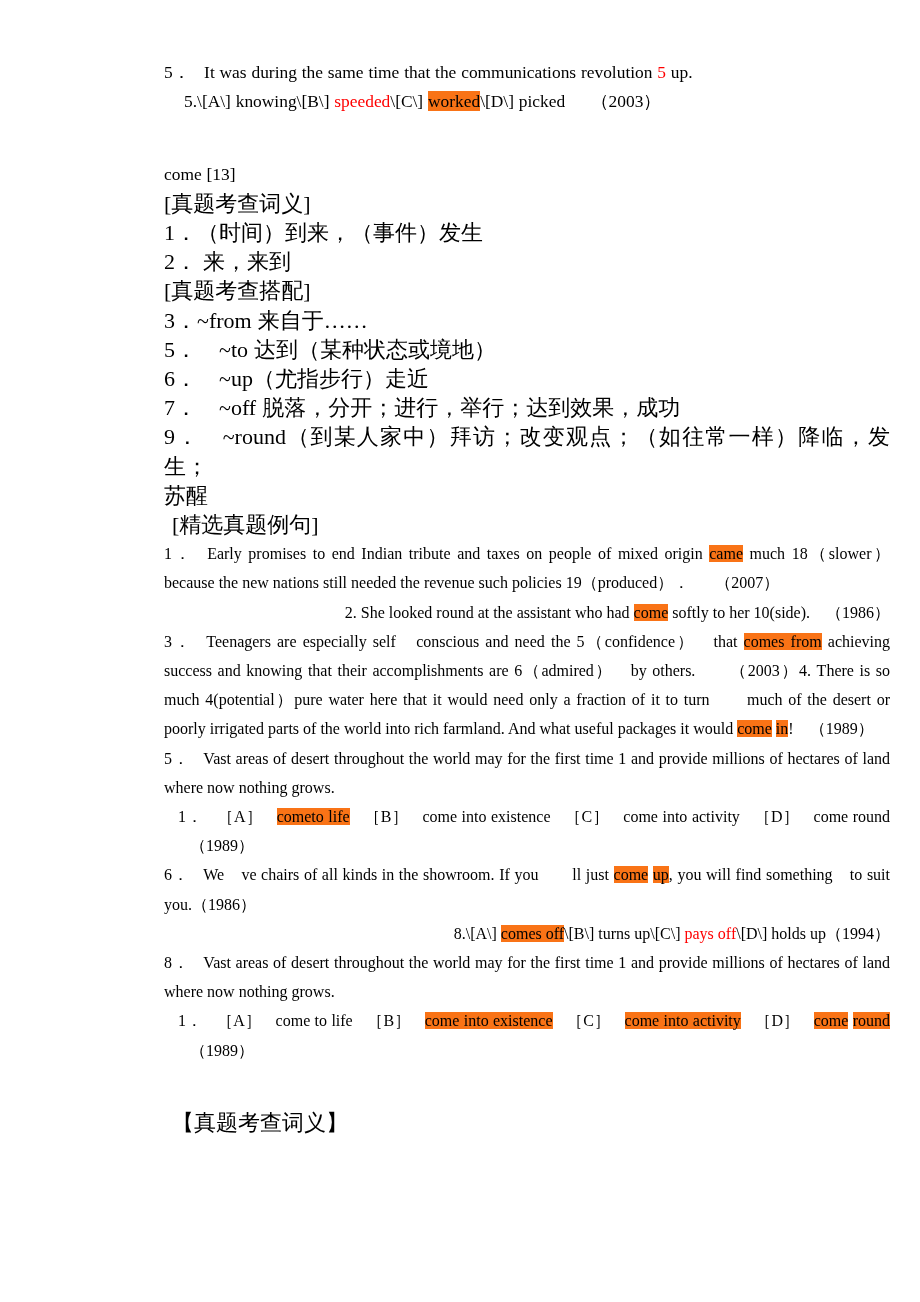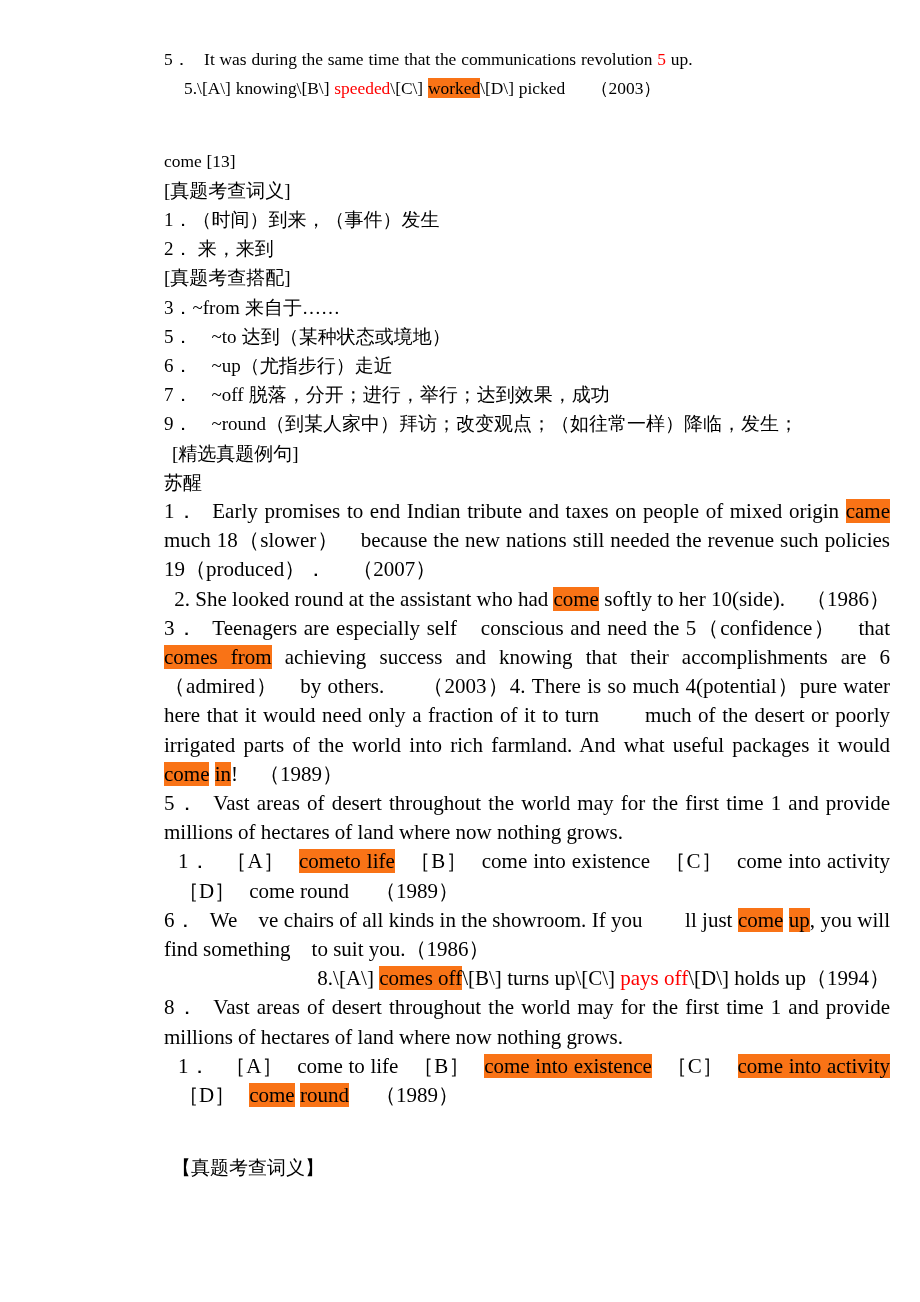--- a/index.html
+++ b/index.html
@@ -12,51 +12,51 @@
     height: 1302px;
     font-family: "Liberation Serif", "DejaVu Serif", serif;
     color: #000000;
     -webkit-font-smoothing: antialiased;
   }
   #page {
     position: relative;
     width: 920px;
     height: 1302px;
     box-sizing: border-box;
-    padding: 45px 30px 0 164px;
+    padding: 58px 30px 0 164px;
     overflow: hidden;
   }
   .doc {
     width: 726px;
   }
   .ln {
     font-size: 17.4px;
     line-height: 29.2px;
     text-align: justify;
     text-justify: inter-word;
     white-space: normal;
     word-spacing: 0.5px;
   }
   
   .para {
-    font-size: 21px;
+    font-size: 16px;
     line-height: 29.2px;
     text-align: justify;
     text-justify: inter-word;
   }
   .para-last-left { text-align: right; }
 
   .hl {
     background-color: #f97316;
   }
   .red {
     color: #ff0000;
   }
   .cnline {
-    font-size: 19px;
+    font-size: 22px;
     line-height: 29.2px;
   }
   .indent1 { padding-left: 20px; }
   .indent-sm { padding-left: 8px; }
   .blank-line { height: 29.2px; }
   .blank-line-sm { height: 14px; }
   .sp { display: inline-block; width: 14px; }
   .sp-lg { display: inline-block; width: 26px; }
 </style>
 </head>
@@ -79,22 +79,22 @@
     <div class="ln">come [13]</div>
     <div class="ln cnline">[真题考查词义]</div>
     <div class="ln cnline">1．（时间）到来，（事件）发生</div>
     <div class="ln cnline">2． 来，来到</div>
     <div class="ln cnline">[真题考查搭配]</div>
     <div class="ln cnline">3．~from 来自于……</div>
     <div class="ln cnline">5．　~to 达到（某种状态或境地）</div>
     <div class="ln cnline">6．　~up（尤指步行）走近</div>
     <div class="ln cnline">7．　~off 脱落，分开；进行，举行；达到效果，成功</div>
     <div class="ln cnline">9．　~round（到某人家中）拜访；改变观点；（如往常一样）降临，发生；</div>
+    <div class="ln cnline">苏醒</div>
     <div class="ln cnline indent-sm">[精选真题例句]</div>
-    <div class="ln cnline">苏醒</div>
 
     <div class="para">
       <span>1．</span><span class="sp"></span><span>Early promises to end Indian tribute and taxes on people of mixed origin </span><span class="hl">came</span><span> much 18（slower）　because the new nations still needed the revenue such policies 19（produced）．</span><span class="sp-lg"></span><span>（2007）</span>
     </div>
 
     <div class="para para-last-left">
       <span>2.</span><span> She looked round at the assistant who had </span><span class="hl">come</span><span> softly to her 10(side).　</span><span>（1986）</span>
     </div>
 
     <div class="para">

